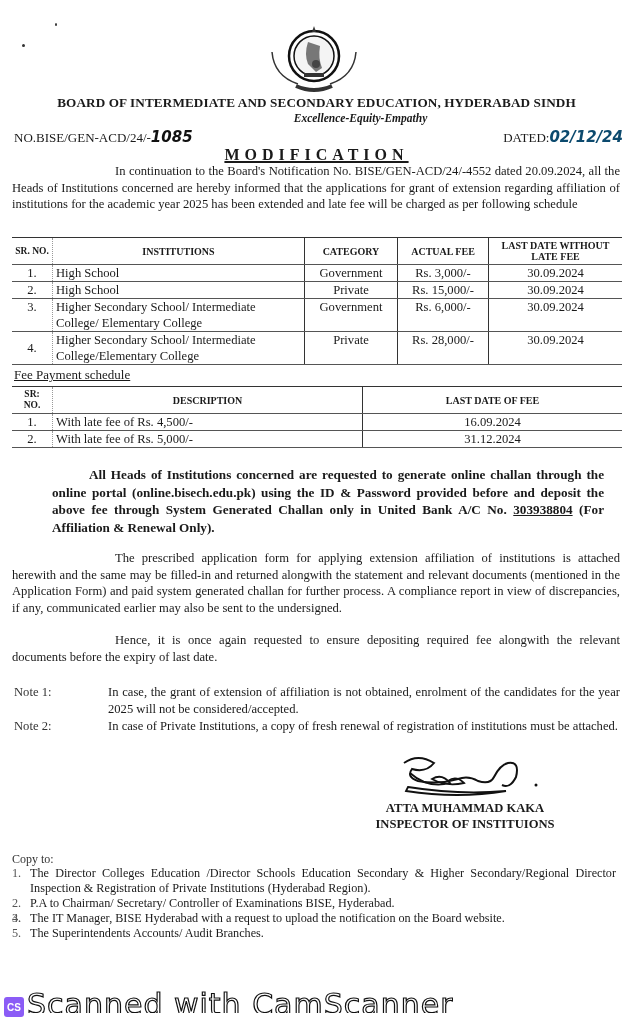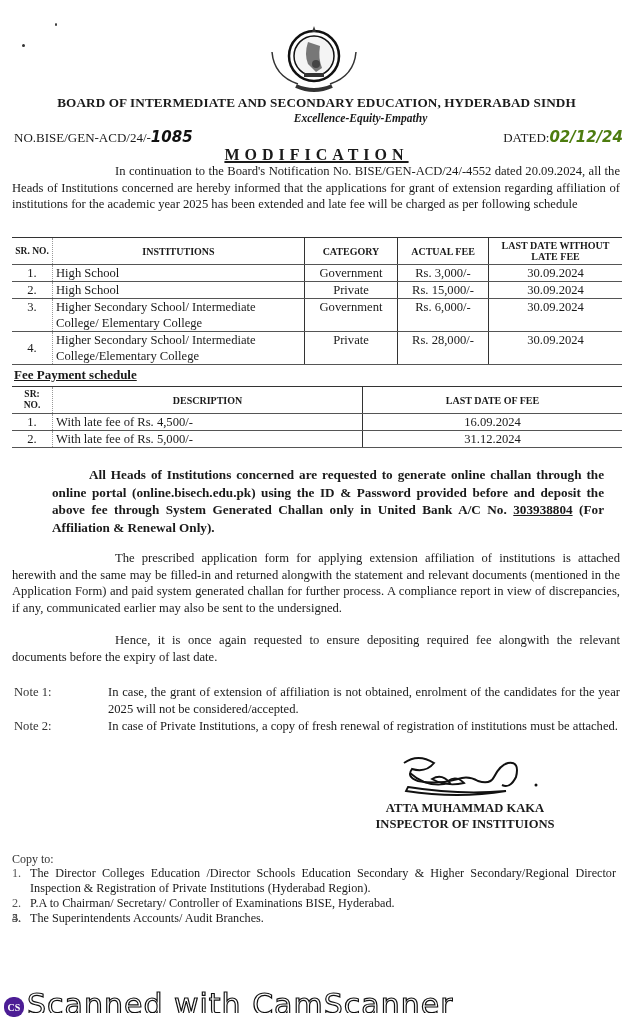--- a/index.html
+++ b/index.html
@@ -9,59 +9,59 @@
   }
   .abs { position: absolute; }
   .dot1 { left: 22px; top: 44px; width: 3px; height: 3px; background:#333; border-radius:50%; }
   .dot2 { left: 55px; top: 23px; width: 2px; height: 3px; background:#333; border-radius:50%; }
   .logo { left: 258px; top: 24px; width: 112px; height: 70px; }
   .board { left: 0; width: 633px; top: 95px; text-align: center; font-weight: bold; font-size: 13.2px; letter-spacing: 0.1px; }
   .motto { left: 0; width: 633px; top: 112px; text-align: center; font-weight: bold; font-style: italic; font-size: 11.5px; padding-left: 44px; }
   .refno { left: 14px; top: 128px; font-size: 13px; }
   .refno .hand { font-family: "DejaVu Sans", sans-serif; font-style: italic; font-weight: bold; font-size: 15px; color: #111; }
   .dated { right: 10px; top: 128px; font-size: 13px; }
-  .dated .hand { font-family: "DejaVu Sans", sans-serif; font-style: italic; font-weight: bold; font-size: 15px; color:#4d7c0f; }
+  .dated .hand { font-family: "DejaVu Sans", sans-serif; font-style: italic; font-weight: bold; font-size: 15px; color:#0c4a6e; }
   .title { left: 0; width: 633px; top: 146px; text-align: center; font-weight: bold; font-size: 16px; letter-spacing: 5px; }
   .title span { text-decoration: underline; text-decoration-thickness: 2px; }
   .para { font-size: 12.6px; line-height: 16.5px; text-align: justify; }
   .p1 { left: 12px; width: 608px; top: 163px; }
   .indent { display: inline-block; width: 103px; }
   table { border-collapse: collapse; font-size: 12.6px; }
   .t1 { position: absolute; left: 12px; top: 237px; width: 610px; }
   .t1 td, .t1 th, .t2 td, .t2 th { border-top: 1px solid #555; border-bottom: 1px solid #555; padding: 0 3px; vertical-align: top; line-height: 16px; }
   .t1 th, .t2 th { font-size: 10px; font-weight: bold; vertical-align: middle; line-height: 11px; }
   .col-sr { width: 34px; text-align: center; border-right: 1px dotted #999; margin-left: 32px; }
   .col-inst { width: 245px; text-align: left; border-right: 1px solid #333; }
   .col-cat { width: 86px; text-align: center; border-right: 1px solid #333; }
   .col-fee { width: 84px; text-align: center; border-right: 1px solid #333; }
   .col-date { text-align: center; }
   .hdr-row th { height: 26px; border-top: 1px solid #333; }
   .t1 th.col-sr, .t2 th.col-sr { font-size: 9.5px; }
-  .sub { left: 14px; top: 367px; font-weight: bold; font-size: 13px; text-decoration: underline; }
+  .sub { left: 14px; top: 367px; font-weight: normal; font-size: 13px; text-decoration: underline; }
   .t2 { position: absolute; left: 12px; top: 386px; width: 610px; }
   .t2 .col-desc { width: 303px; text-align: left; border-right: 1px solid #333; }
   .t2 th.col-desc { text-align: center; }
   .p2 { left: 52px; width: 552px; top: 466px; font-weight: bold; font-size: 13.2px; line-height: 17.5px; text-align: justify; }
   .indent2 { display: inline-block; width: 37px; }
   .acct { text-decoration: underline; }
   .p3 { left: 12px; width: 608px; top: 550px; }
   .p4 { left: 12px; width: 608px; top: 632px; }
   .note { font-size: 12.6px; line-height: 16.5px; }
   .n1lbl { left: 14px; top: 684px; color:#333; }
   .n1txt { left: 108px; width: 512px; top: 684px; text-align: justify; }
   .n2lbl { left: 14px; top: 718px; color:#333; }
   .n2txt { left: 108px; width: 512px; top: 718px; text-align: justify; }
   .sig { left: 398px; top: 755px; width: 150px; height: 48px; }
   .signame { left: 300px; width: 330px; top: 800px; text-align: center; font-weight: bold; font-size: 12.6px; line-height: 16px; }
   .copyto { left: 12px; top: 852px; font-size: 12px; color: #333; }
   .cclist { left: 12px; width: 604px; top: 866px; font-size: 12.2px; line-height: 15px; margin: 0; padding: 0; list-style: none; }
   .cclist li { position: relative; padding-left: 18px; text-align: justify; }
   .cclist li .num { position: absolute; left: 0; top: 0; color:#555; }
   .footer { left: 4px; top: 988px; height: 28px; display: flex; align-items: center; }
-  .cs-badge { width: 20px; height: 20px; background: #4c1d95; color: #fff; font-family: Liberation Serif, serif; font-size: 10px; font-weight: bold; display:flex; align-items:center; justify-content:center; border-radius: 9px; margin-top: 10px; }
+  .cs-badge { width: 20px; height: 20px; background: #8b5cf6; color: #fff; font-family: Liberation Sans, sans-serif; font-size: 10px; font-weight: bold; display:flex; align-items:center; justify-content:center; border-radius: 3px; margin-top: 10px; }
   .cs-text { font-family: "DejaVu Sans", sans-serif; font-size: 30px; color: #fff; -webkit-text-stroke: 1.2px #111; letter-spacing: 1px; margin-left: 3px; line-height: 28px; height: 22px; overflow: hidden; }
 </style>
 </head>
 <body>
 
 <div class="abs dot1"></div>
 <div class="abs dot2"></div>
 
 <div class="abs logo">
   <svg width="112" height="70" viewBox="0 0 112 70">
@@ -180,20 +180,20 @@
 <div class="abs signame">
   <div>ATTA MUHAMMAD KAKA</div>
   <div>INSPECTOR OF INSTITUIONS</div>
 </div>
 
 <div class="abs copyto">Copy to:</div>
 <ul class="abs cclist">
   <li><span class="num">1.</span><span>The Director Colleges Education /Director Schools Education Secondary &amp; Higher Secondary/Regional Director Inspection &amp; Registration of Private Institutions (Hyderabad Region).</span></li>
   <li><span class="num">2.</span><span>P.A to Chairman/ Secretary/ Controller of Examinations BISE, Hyderabad.</span></li>
   <li><span class="num">3.</span></li>
-  <li><span class="num">4.</span></li>
+  <li><span class="num">4.</span><span>The IT Manager, BISE Hyderabad with a request to upload the notification on the Board website.</span></li>
   <li><span class="num">5.</span><span>The Superintendents Accounts/ Audit Branches.</span></li>
 </ul>
 
 <div class="abs footer">
   <div class="cs-badge">CS</div>
   <div class="cs-text">Scanned with CamScanner</div>
 </div>
 
 </body></html>

